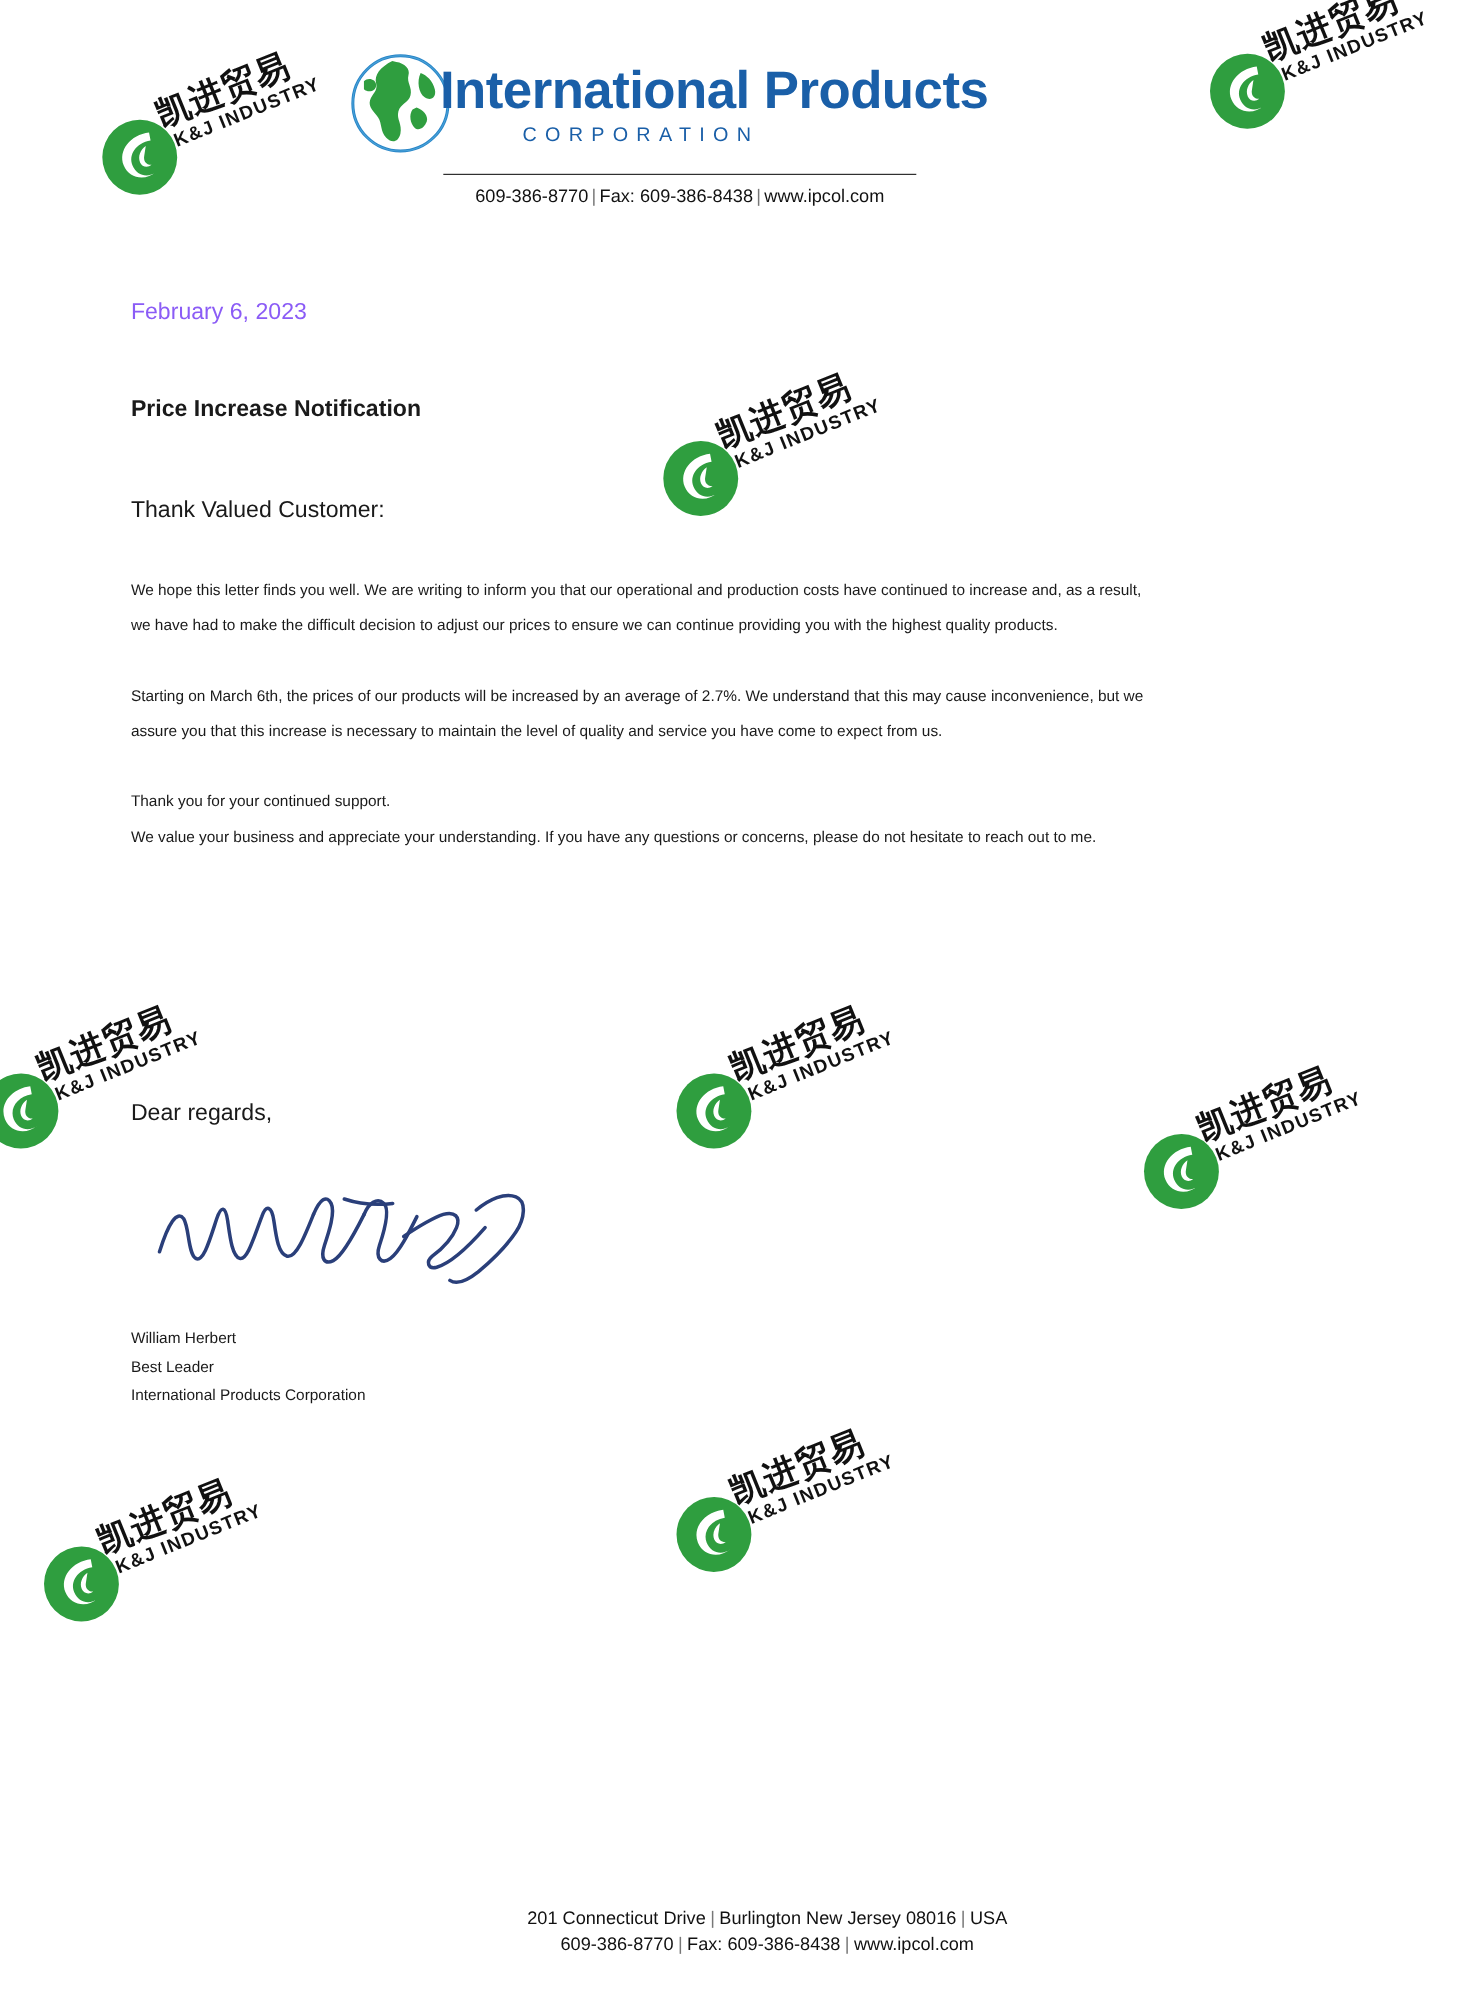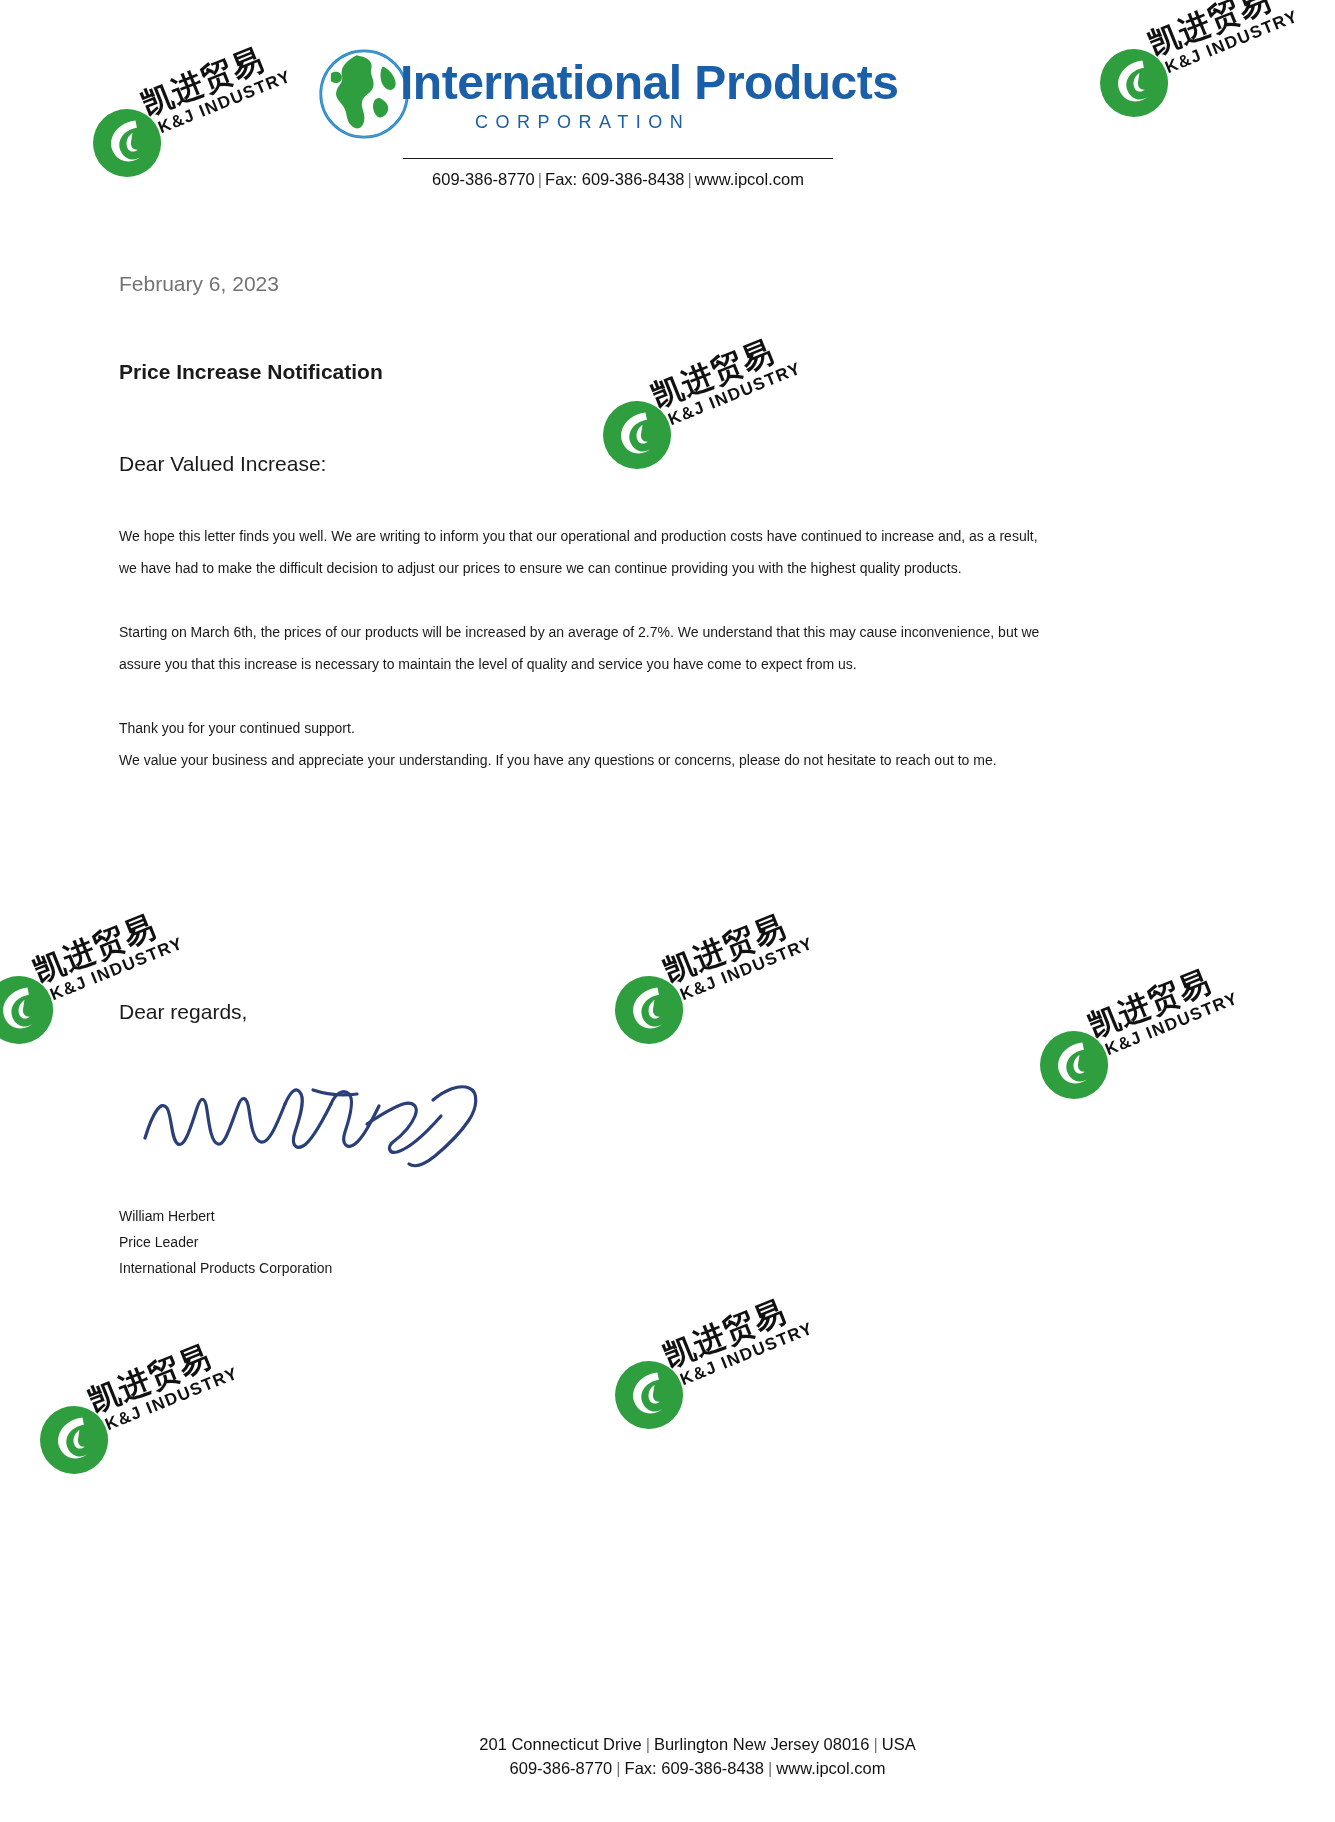--- a/index.html
+++ b/index.html
@@ -77,21 +77,21 @@
 
   
   .letter {
     position: absolute;
     left: 119px;
     top: 272px;
     width: 930px;
   }
   .date {
     font-size: 21px;
-    color: #737373;
+    color: #8b5cf6;
     margin: 0 0 64px 0;
   }
   .subject {
     font-size: 21px;
     font-weight: bold;
     margin: 0 0 68px 0;
   }
   .salutation {
     font-size: 21px;
     margin: 0 0 44px 0;
@@ -207,21 +207,21 @@
   <div class="brand-rule"></div>
 
   <div class="brand-contact">
     <span>609-386-8770</span><span class="sep">|</span><span>Fax: 609-386-8438</span><span class="sep">|</span><span>www.ipcol.com</span>
   </div>
 </div>
 
 <div class="letter">
   <p class="date">February 6, 2023</p>
   <p class="subject">Price Increase Notification</p>
-  <p class="salutation">Dear Valued Increase:</p>
+  <p class="salutation">Thank Valued Customer:</p>
   <p class="para">We hope this letter finds you well. We are writing to inform you that our operational and production costs have continued to increase and, as a result, we have had to make the difficult decision to adjust our prices to ensure we can continue providing you with the highest quality products.</p>
   <p class="para">Starting on March 6th, the prices of our products will be increased by an average of 2.7%. We understand that this may cause inconvenience, but we assure you that this increase is necessary to maintain the level of quality and service you have come to expect from us.</p>
   <p class="para last">Thank you for your continued support.</p>
   <p class="para">We value your business and appreciate your understanding. If you have any questions or concerns, please do not hesitate to reach out to me.</p>
 </div>
 
 <div class="closing">Dear regards,</div>
 
 <svg class="signature" viewBox="0 0 400 120">
   <g fill="none" stroke="#2a3f7a" stroke-width="3.2" stroke-linecap="round" stroke-linejoin="round">
@@ -229,21 +229,21 @@
     <path d="M150 44 C156 30 162 26 166 34 C170 42 164 60 160 72 C156 84 160 90 168 86 C176 82 186 64 196 44"></path>
     <path d="M178 30 C190 34 206 36 222 34"></path>
     <path d="M196 44 C200 34 208 28 214 34 C220 40 214 60 210 72 C206 84 212 90 220 84 C228 78 236 62 244 46"></path>
     <path d="M232 64 C244 56 256 48 268 44 C278 41 284 46 280 56 C276 66 266 76 258 82 C252 87 254 94 262 92 C276 88 292 72 306 56"></path>
     <path d="M298 40 C310 30 324 24 334 28 C344 32 342 48 334 60 C326 72 312 86 300 96 C290 104 280 108 274 104"></path>
   </g>
 </svg>
 
 <div class="sig-block">
   <div>William Herbert</div>
-  <div>Price Leader</div>
+  <div>Best Leader</div>
   <div>International Products Corporation</div>
 </div>
 
 <div class="footer">
   <div>
     <span>201 Connecticut Drive</span><span class="sep">|</span><span>Burlington New Jersey 08016</span><span class="sep">|</span><span>USA</span>
   </div>
   <div>
     <span>609-386-8770</span><span class="sep">|</span><span>Fax: 609-386-8438</span><span class="sep">|</span><span>www.ipcol.com</span>
   </div>

